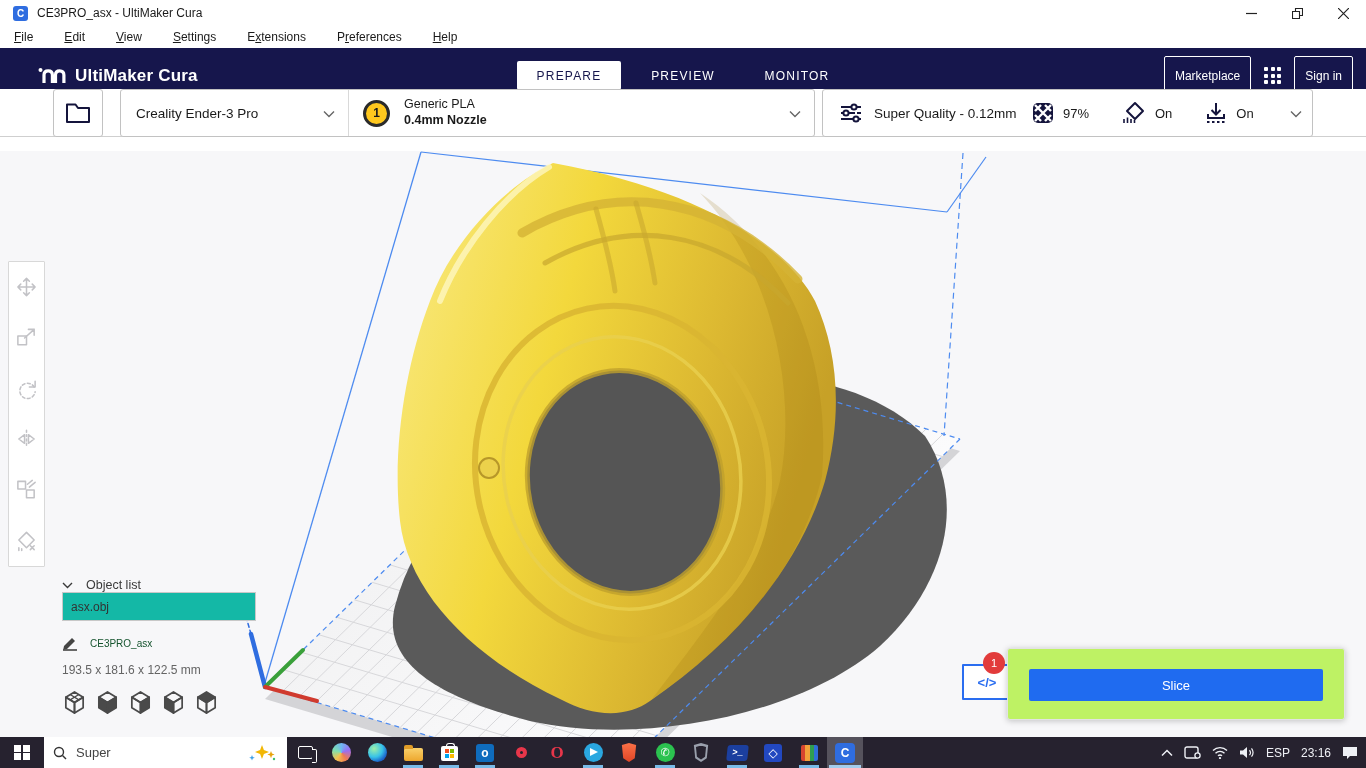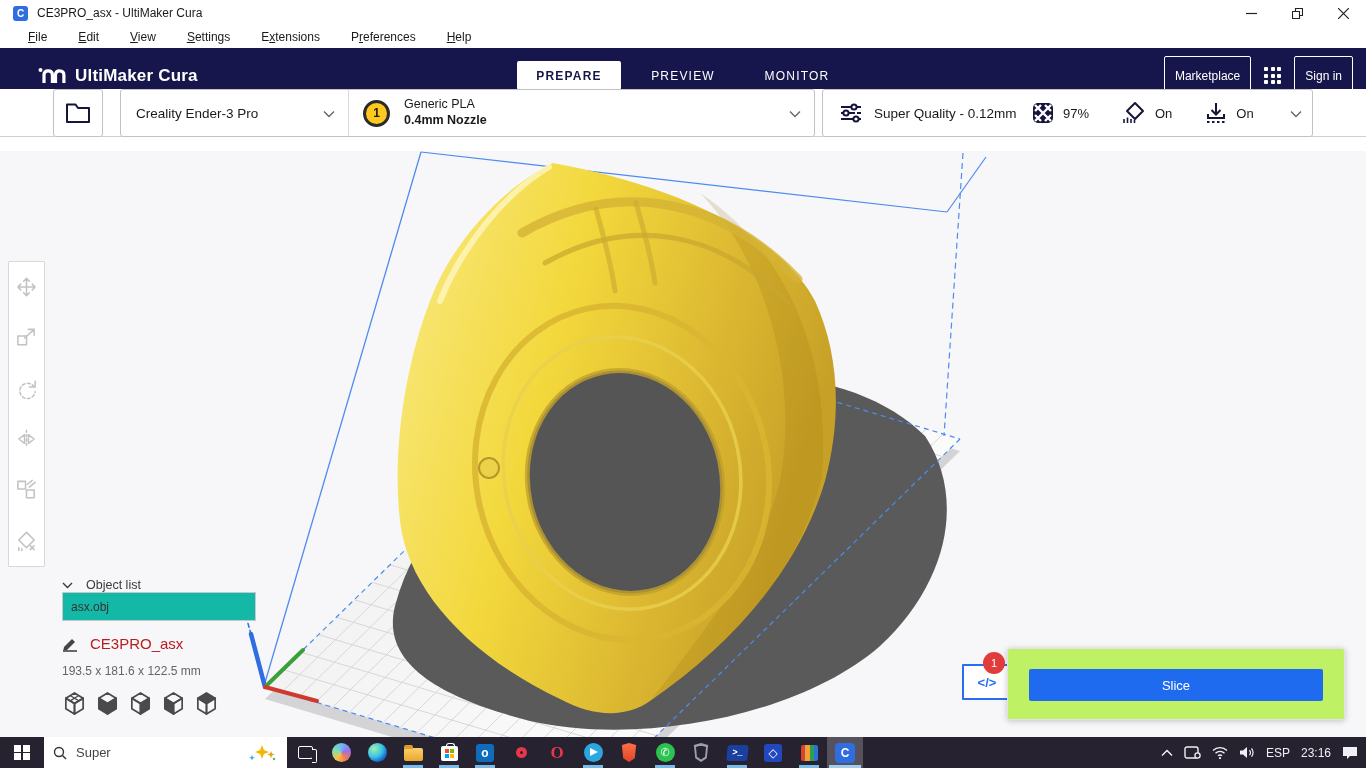--- a/index.html
+++ b/index.html
@@ -13,33 +13,33 @@
   .app-ico{width:15px;height:15px;border-radius:3px;background:#2f6de0;color:#fff;
     font-size:10px;font-weight:bold;display:flex;align-items:center;justify-content:center;
     margin-left:13px;}
   .win-title{font-size:12px;color:#1a1a1a;margin-left:9px;}
   .win-controls{margin-left:auto;display:flex;height:26px;}
   .win-btn{width:46px;height:26px;display:flex;align-items:center;justify-content:center;color:#222;}
   .win-btn svg{display:block}
 
   
   .menubar{position:absolute;left:0;top:26px;width:1366px;height:22px;background:#fff;
-    display:flex;align-items:center;padding-left:28px;gap:31px;}
+    display:flex;align-items:center;padding-left:14px;gap:31px;}
   .menu-item{font-size:12px;color:#1a1a1a;cursor:default;}
   .menu-item u{text-decoration:underline;}
 
   
   .appheader{position:absolute;left:0;top:48px;width:1366px;height:55px;background:#16164c;}
   .brand{position:absolute;left:38px;top:0;height:55px;display:flex;align-items:center;gap:9px;color:#fff;}
   .brand-text{font-size:17px;font-weight:600;letter-spacing:.2px;}
   .stage-tabs{position:absolute;left:50%;top:0;transform:translateX(-50%);height:55px;
     display:flex;align-items:center;gap:10px;}
   .stage-tab{min-width:104px;height:29px;display:flex;align-items:center;justify-content:center;
     color:#fff;font-size:12px;letter-spacing:1.2px;border-radius:2px;cursor:pointer;padding:0 12px;}
-  .stage-tab.active{background:#fff;color:#16164c;font-weight:bold;}
+  .stage-tab.active{background:#fff;color:#16164c;font-weight:normal;}
   .header-right{position:absolute;right:13px;top:0;height:55px;display:flex;align-items:center;gap:13px;}
   .hdr-btn{border:1px solid #fff;border-radius:2px;color:#fff;font-size:12px;
     padding:12px 10px;background:transparent;cursor:pointer;font-family:inherit;}
   .grid-ico{display:grid;grid-template-columns:repeat(3,4px);grid-template-rows:repeat(3,4px);
     gap:2.5px;cursor:pointer;}
   .grid-ico i{background:#fff;border-radius:1px;}
 
   
   .configbar{position:absolute;left:0;top:89px;width:1366px;height:48px;background:#fff;
     border-bottom:1px solid #cfcfcf;}
@@ -72,21 +72,21 @@
   .lefttools{position:absolute;left:8px;top:110px;width:37px;height:306px;background:#fff;
     border:1px solid #d8d8d8;border-radius:1px;display:flex;flex-direction:column;}
   .tool{flex:1;display:flex;align-items:center;justify-content:center;cursor:pointer;}
 
   .objpanel{position:absolute;left:62px;top:427px;width:210px;}
   .obj-head{display:flex;align-items:center;gap:13px;cursor:pointer;}
   .obj-title{font-size:12.5px;color:#3a3a3a;}
   .obj-box{width:194px;height:29px;background:#14b8a6;border:1px solid #c8c8c8;
     display:flex;align-items:center;padding-left:8px;font-size:12px;color:#333;cursor:pointer;}
   .obj-name{margin-top:14px;display:flex;align-items:center;gap:12px;cursor:pointer;}
-  .obj-name span{font-size:15px;color:#b91c1c;}
+  .obj-name span{font-size:10px;color:#14532d;}
   .obj-dims{margin-top:12px;font-size:12px;color:#646464;}
   .viewcubes{margin-top:13px;display:flex;gap:8px;}
   .viewcubes .vc{cursor:pointer;display:flex;}
 
   .gcode-btn{position:absolute;left:962px;top:513px;width:50px;height:36px;background:#fff;
     border:2px solid #2a6df0;display:flex;align-items:center;justify-content:center;
     color:#2a6df0;font-weight:bold;font-size:13px;cursor:pointer;border-radius:1px;}
   .badge{position:absolute;left:983px;top:501px;width:22px;height:22px;border-radius:50%;
     background:#e23b3b;color:#fff;font-size:11px;display:flex;align-items:center;justify-content:center;
     z-index:5;}

